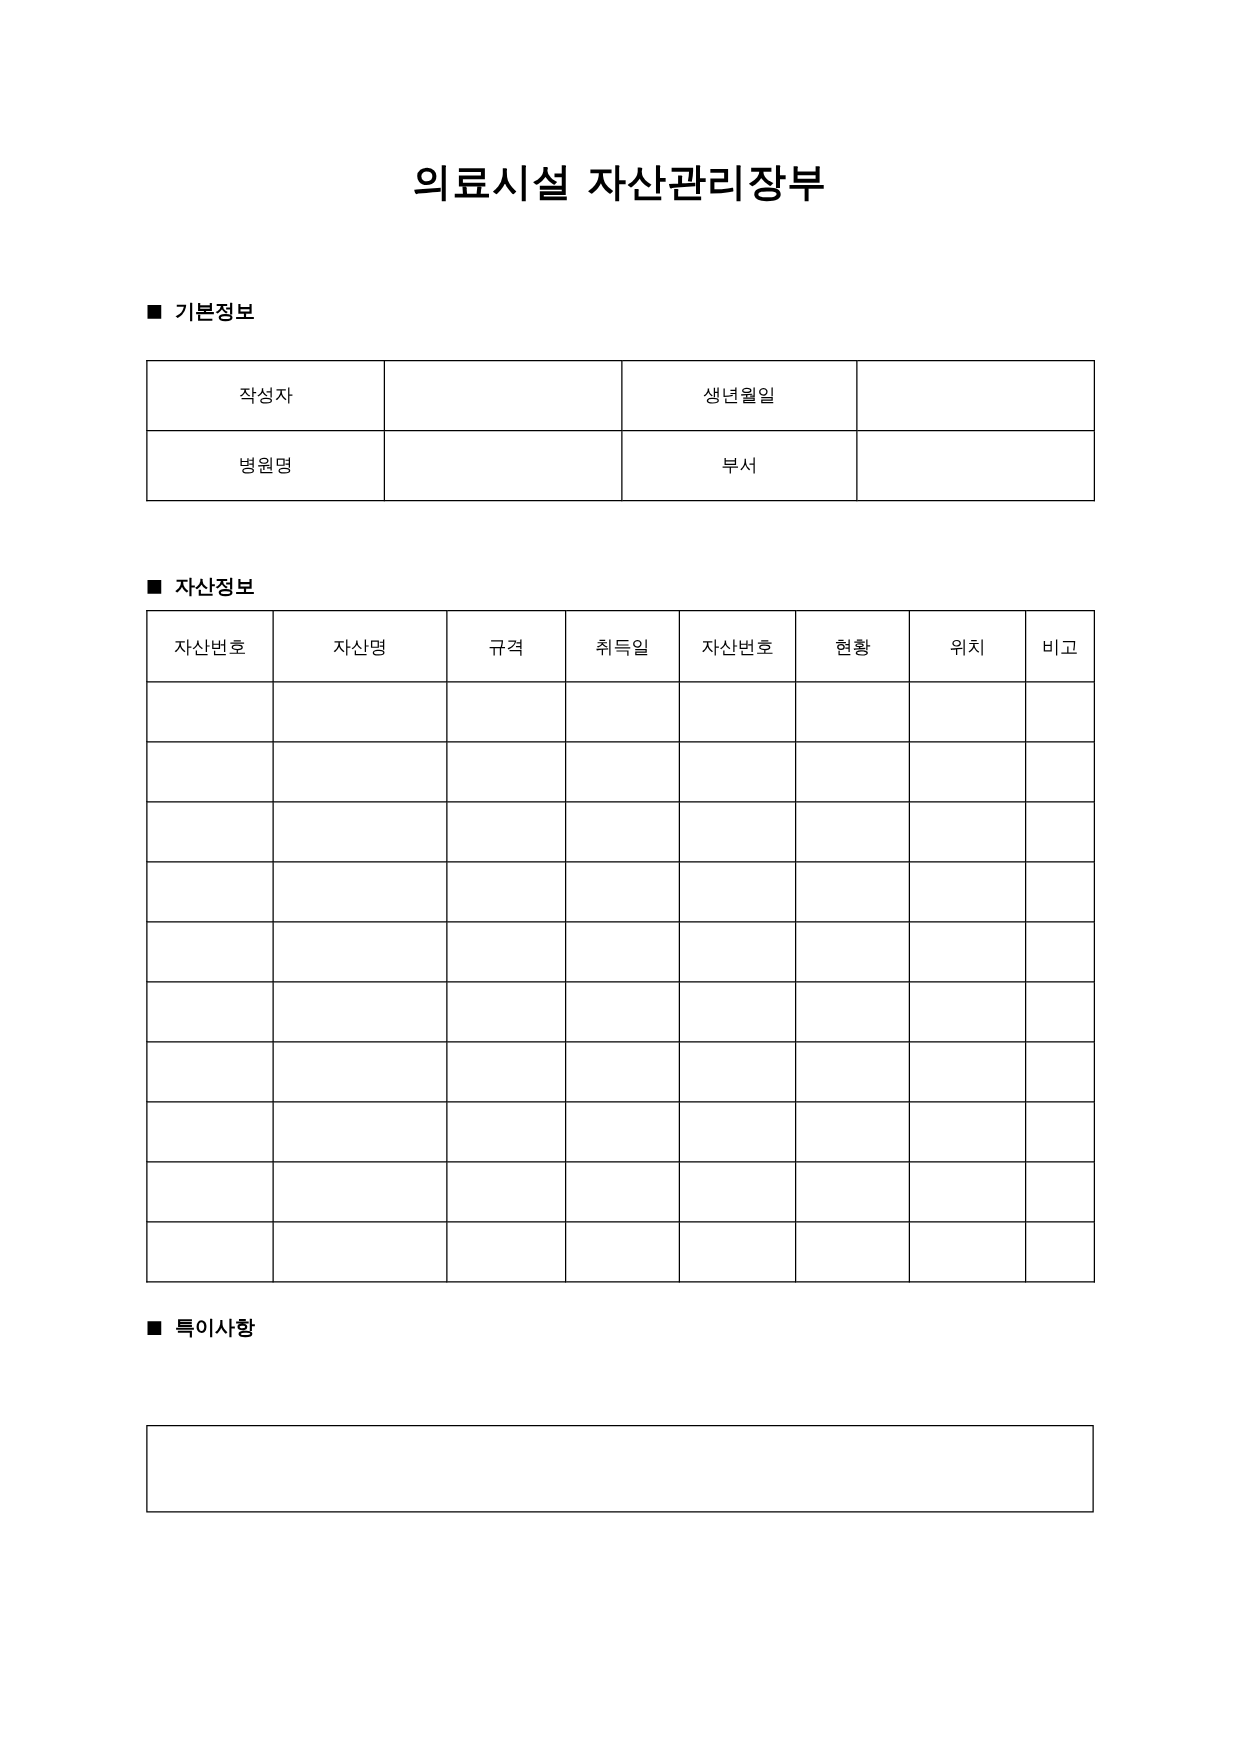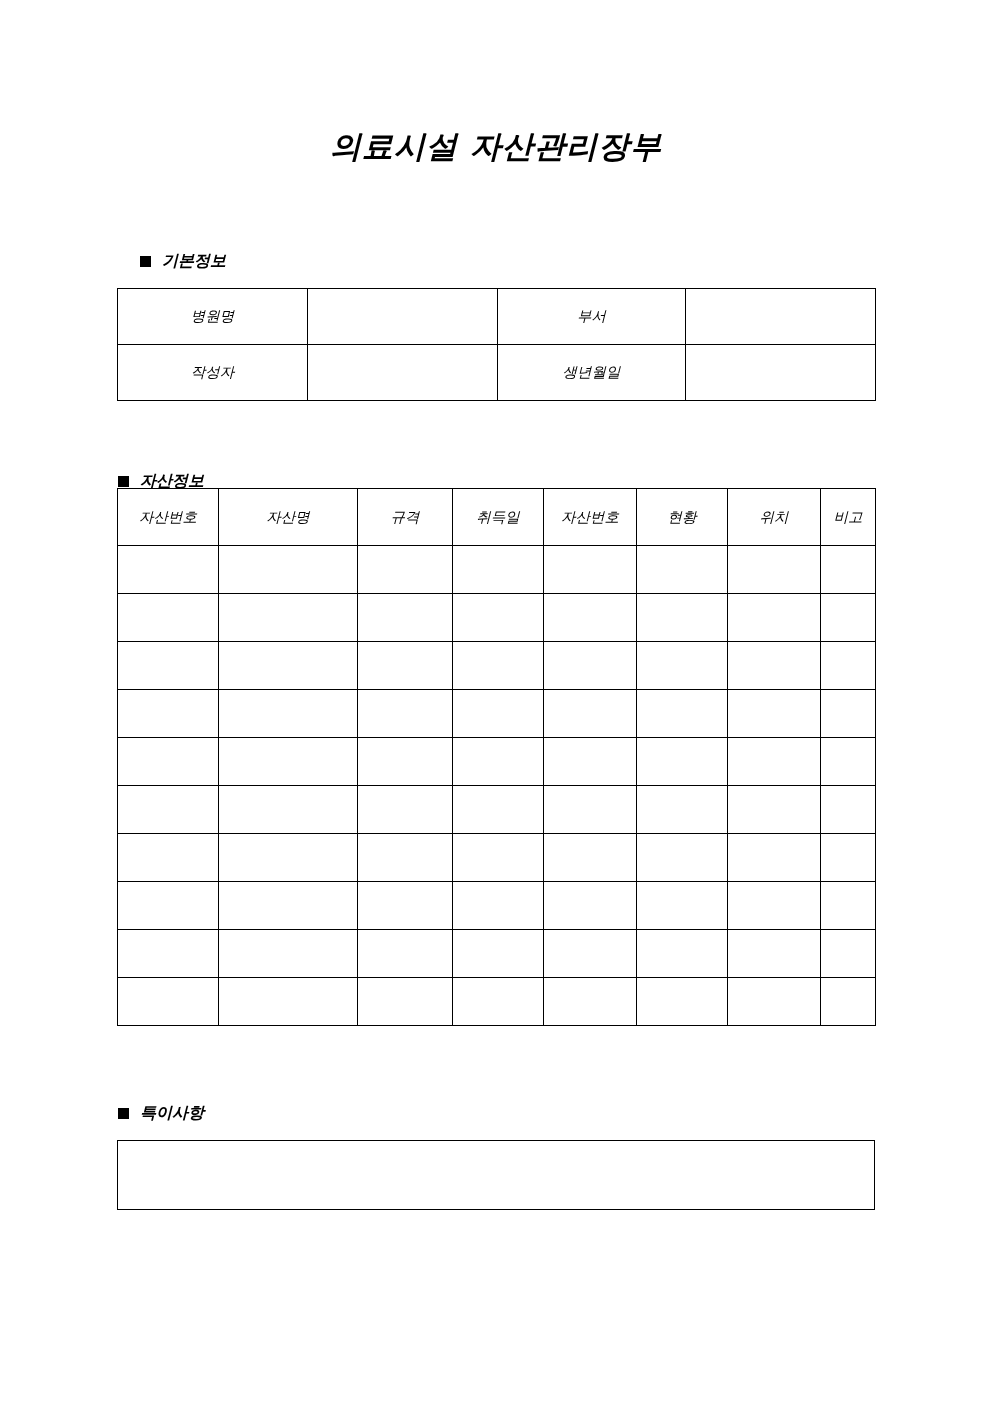--- a/index.html
+++ b/index.html
@@ -12,21 +12,20 @@
     height: 1403px;
     font-family: "DejaVu Sans", "Liberation Sans", sans-serif;
     color: #000000;
     -webkit-font-smoothing: antialiased;
   }
   .page {
     position: relative;
     width: 884px;
     height: 1403px;
     box-sizing: border-box;
-    font-style: italic;
   }
 
   
   .doc-title {
     position: absolute;
     left: 0;
     top: 128px;
     width: 992px;
     text-align: center;
     font-size: 31px;
@@ -46,23 +45,23 @@
     display: flex;
     align-items: center;
   }
   .section-heading .bullet {
     display: inline-block;
     width: 11px;
     height: 11px;
     background: #000000;
     margin-right: 11px;
   }
-  #heading-basic   { top: 253px; margin-left: 22px; }
-  #heading-asset   { top: 473px; }
-  #heading-notes   { top: 1105px; text-align: center; }
+  #heading-basic   { top: 241px; }
+  #heading-asset   { top: 461px; }
+  #heading-notes   { top: 1054px; text-align: center; }
 
   
   table.grid {
     position: absolute;
     border-collapse: collapse;
     table-layout: fixed;
   }
   table.grid td, table.grid th {
     border: 1px solid #000000;
     padding: 0;
@@ -127,29 +126,29 @@
 
   <table class="grid" id="basic-info-table">
     <colgroup>
       <col style="width:190px">
       <col style="width:190px">
       <col style="width:188px">
       <col style="width:190px">
     </colgroup>
     <tbody>
       <tr>
-        <td class="label-cell">병원명</td>
-        <td class="value-cell"></td>
-        <td class="label-cell">부서</td>
+        <td class="label-cell">작성자</td>
+        <td class="value-cell"></td>
+        <td class="label-cell">생년월일</td>
         <td class="value-cell"></td>
       </tr>
       <tr>
-        <td class="label-cell">작성자</td>
-        <td class="value-cell"></td>
-        <td class="label-cell">생년월일</td>
+        <td class="label-cell">병원명</td>
+        <td class="value-cell"></td>
+        <td class="label-cell">부서</td>
         <td class="value-cell"></td>
       </tr>
     </tbody>
   </table>
 
   <div class="section-heading" id="heading-asset">
     <span class="bullet"></span>
     <span>자산정보</span>
   </div>
 

